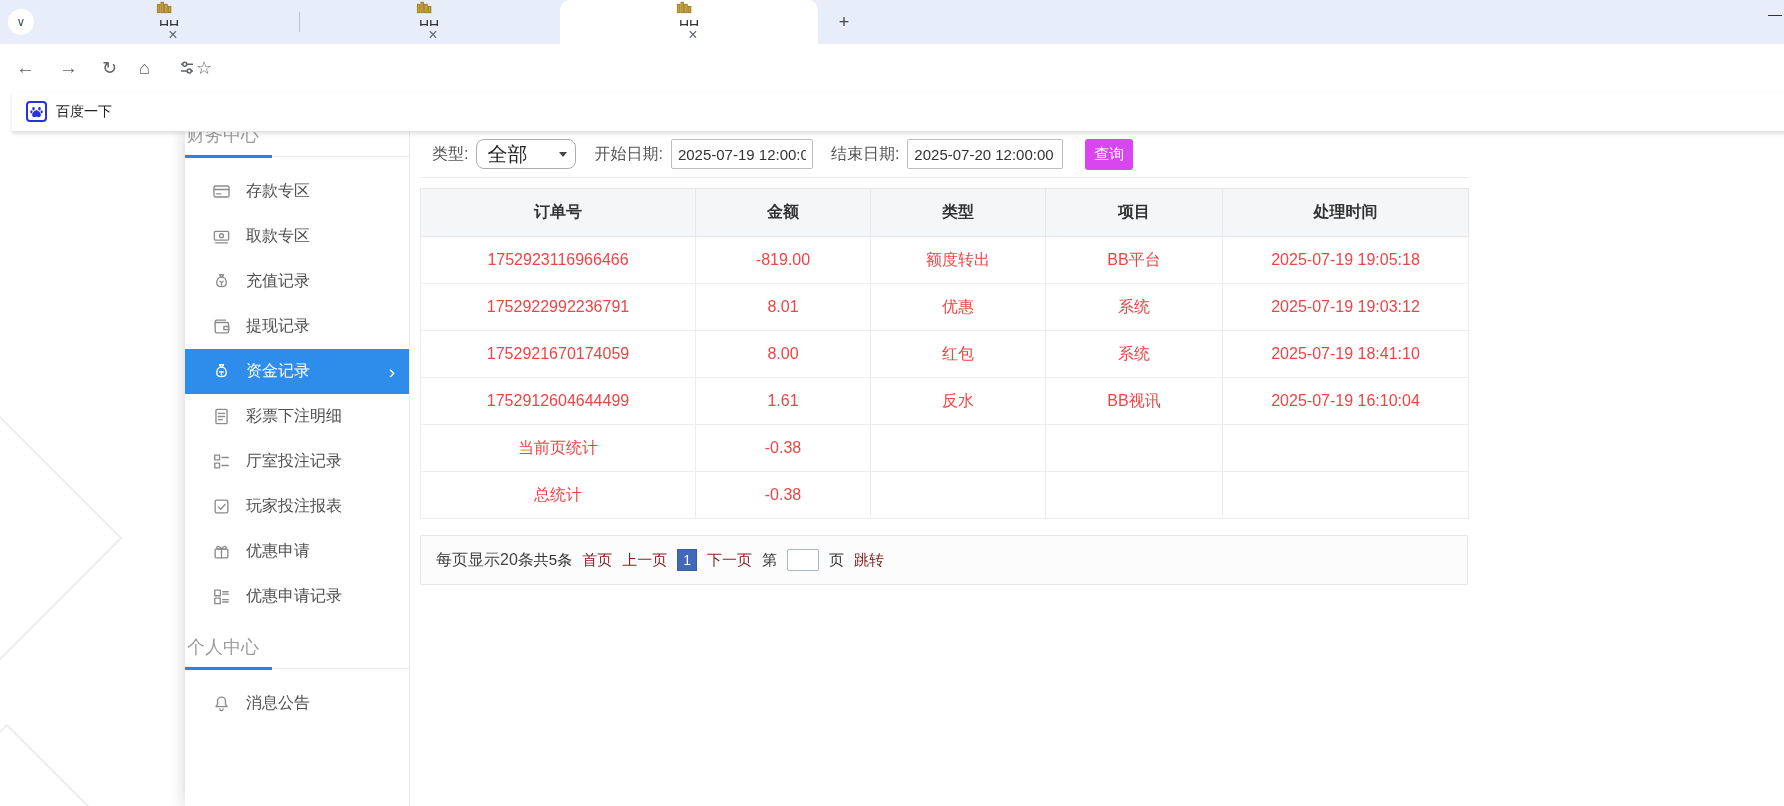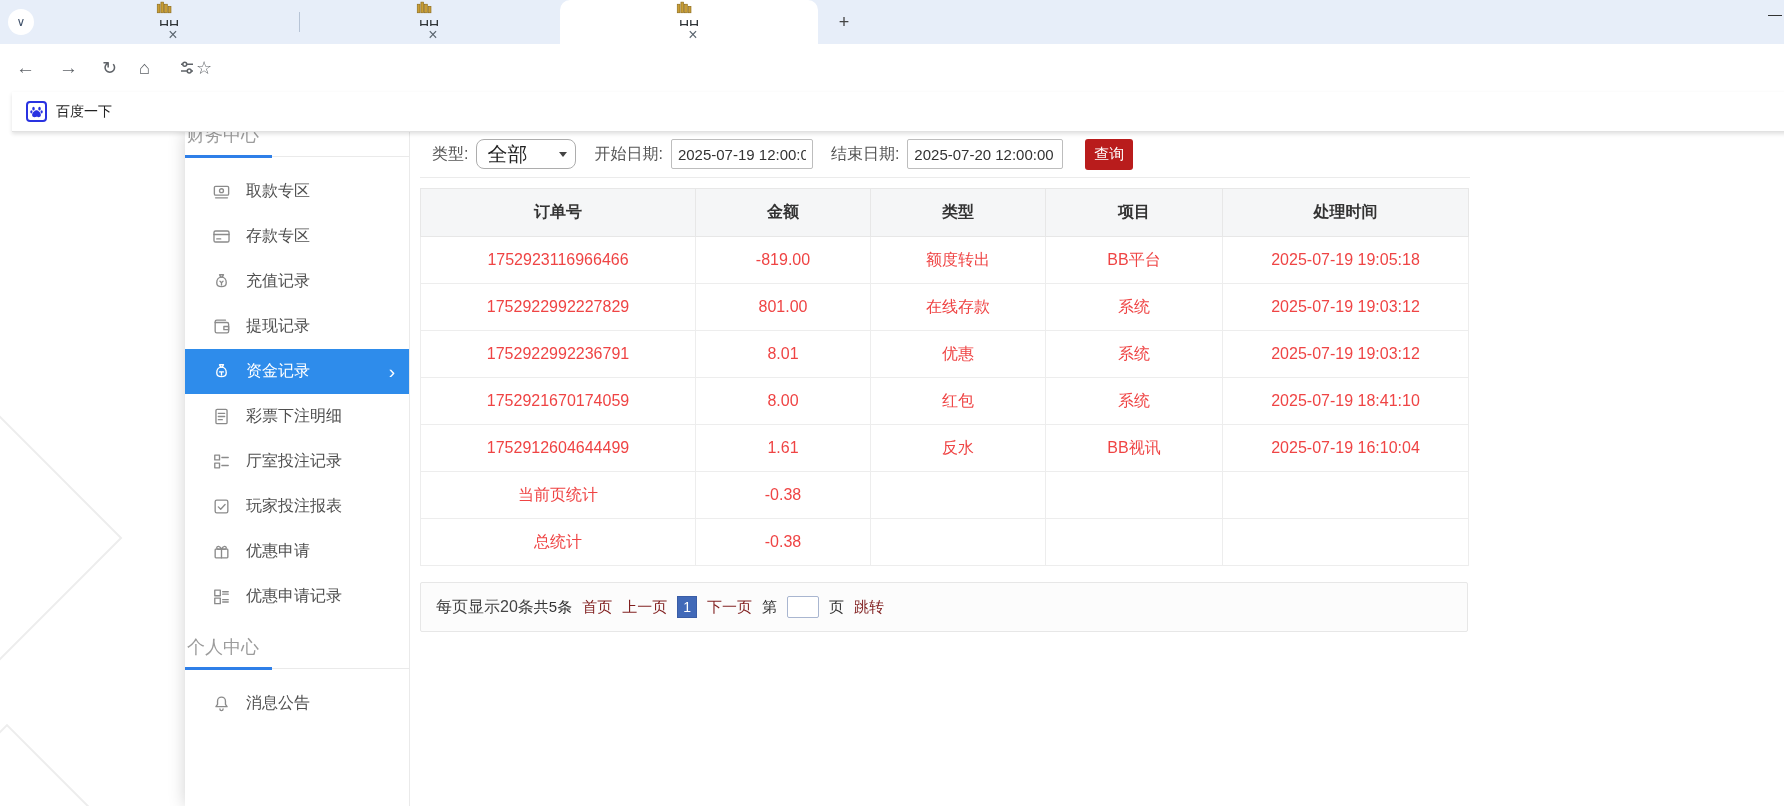--- a/index.html
+++ b/index.html
@@ -75,21 +75,21 @@
        font-size:16px;color:#555;padding-left:12px;box-sizing:border-box;}
   .sel{width:100px;height:30px;border:1px solid #adadad;border-radius:8px;display:flex;align-items:center;
        justify-content:space-between;padding:0 8px 0 10px;margin:0 18px 0 8px;font-size:20px;color:#222;
        background:#fff;box-sizing:border-box;cursor:pointer;}
   .sel .arrow{width:0;height:0;border-left:4.5px solid transparent;border-right:4.5px solid transparent;
        border-top:5.5px solid #444;}
   .dinput{height:28px;border:1px solid #bdbdbd;border-radius:2px;font-size:15px;color:#333;
        padding:0 6px;font-family:inherit;}
   .dinput.start{width:128px;margin:0 18px 0 8px;}
   .dinput.end{width:142px;margin:0 0 0 8px;}
-  .btn-search{margin-left:22px;width:48px;height:31px;background:#b91c1c;color:#fff;border:none;
+  .btn-search{margin-left:22px;width:48px;height:31px;background:#d946ef;color:#fff;border:none;
        border-radius:3px;font-size:15px;cursor:pointer;font-family:inherit;}
 
   .data-table{width:1048px;margin-top:10px;border-collapse:collapse;table-layout:fixed;}
   .data-table th{height:45px;background:#f5f6f7;font-size:16px;font-weight:700;color:#333;
        border:1px solid #e7e7e7;}
   .data-table td{height:44px;font-size:16px;color:#ef4444;text-align:center;border:1px solid #ededed;
        white-space:nowrap;overflow:hidden;}
 
   .pagebar{margin-top:16px;width:1048px;height:50px;border:1px solid #e7e7e7;background:#fcfcfc;
        border-radius:2px;display:flex;align-items:center;justify-content:flex-start;
@@ -195,36 +195,36 @@
   <div class="tri tri2"></div>
 
   <div class="wrapper">
 
     <aside class="sidebar">
       <div class="sec-head first">财务中心</div>
       <ul class="menu">
         <li>
           <span class="micon">
             <svg viewBox="0 0 24 24">
+                <rect x="2.5" y="5" width="19" height="14" rx="2"></rect>
+                <line x1="2.5" y1="9.5" x2="21.5" y2="9.5"></line>
+                <line x1="6" y1="15" x2="11" y2="15"></line>
+              </svg>
+            </span>
+          <span>存款专区</span>
+        </li>
+        <li>
+          <span class="micon">
+            <svg viewBox="0 0 24 24">
                 <rect x="3" y="5.5" width="18" height="11" rx="1.5"></rect>
                 <circle cx="12" cy="11" r="2.5"></circle>
                 <line x1="4.5" y1="20" x2="19.5" y2="20"></line>
               </svg>
             </span>
           <span>取款专区</span>
-        </li>
-        <li>
-          <span class="micon">
-            <svg viewBox="0 0 24 24">
-                <rect x="2.5" y="5" width="19" height="14" rx="2"></rect>
-                <line x1="2.5" y1="9.5" x2="21.5" y2="9.5"></line>
-                <line x1="6" y1="15" x2="11" y2="15"></line>
-              </svg>
-            </span>
-          <span>存款专区</span>
         </li>
         <li>
           <span class="micon">
             <svg viewBox="0 0 24 24">
                 <path d="M9.5 3.5h5l-1.5 3h-2z"></path>
                 <path d="M12 6.5c-3.6 0-6 3.2-6 7 0 3.6 2.4 5 6 5s6-1.4 6-5c0-3.8-2.4-7-6-7z"></path>
                 <path d="M10 11.5l2 2 2-2M12 13.5v3"></path>
               </svg>
             </span>
           <span>充值记录</span>
@@ -351,27 +351,20 @@
             <th>处理时间</th>
           </tr>
         </thead>
         <tbody>
           <tr>
             <td>1752923116966466</td>
             <td>-819.00</td>
             <td>额度转出</td>
             <td>BB平台</td>
             <td>2025-07-19 19:05:18</td>
-          </tr>
-          <tr>
-            <td>1752922992227829</td>
-            <td>801.00</td>
-            <td>在线存款</td>
-            <td>系统</td>
-            <td>2025-07-19 19:03:12</td>
           </tr>
           <tr>
             <td>1752922992236791</td>
             <td>8.01</td>
             <td>优惠</td>
             <td>系统</td>
             <td>2025-07-19 19:03:12</td>
           </tr>
           <tr>
             <td>1752921670174059</td>

